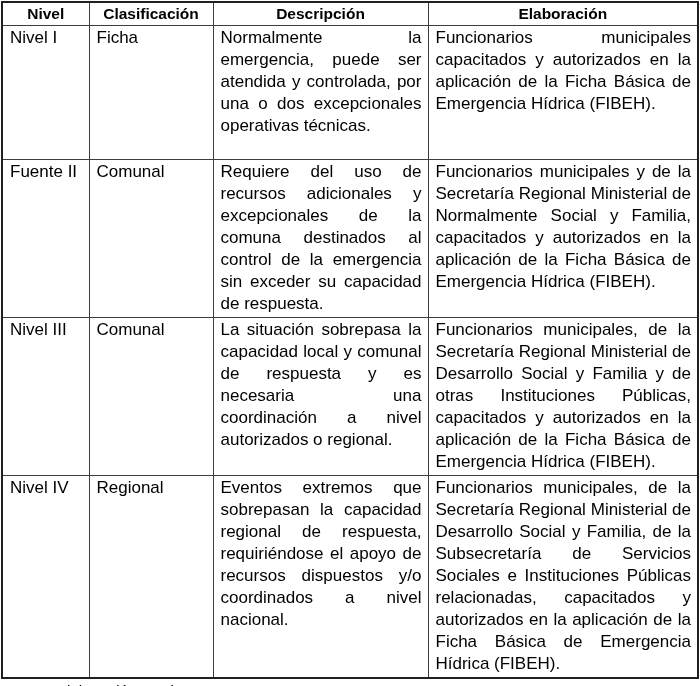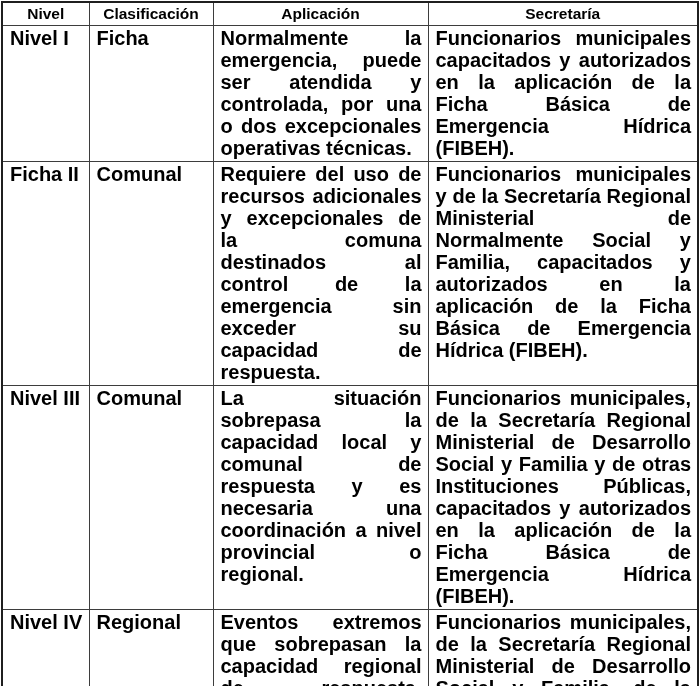--- a/index.html
+++ b/index.html
@@ -26,26 +26,25 @@
   }
   table.level-table col.c-nivel        { width: 87px; }
   table.level-table col.c-clasificacion{ width: 124px; }
   table.level-table col.c-descripcion  { width: 215px; }
   table.level-table col.c-aplicacion   { width: 270px; }
 
   table.level-table th,
   table.level-table td {
     border: 1px solid #3d3d3d;
     vertical-align: top;
-    font-size: 20px;
+    font-size: 17px;
     line-height: 22px;
     padding: 1px 6px 2px 7px;
     box-sizing: border-box;
     overflow: hidden;
-    font-weight: bold;
   }
   table.level-table th {
     text-align: center;
     font-weight: bold;
     padding: 0 2px 1px 2px;
     height: 22px;
     line-height: 21px;
     font-size: 15.5px;
   }
   td.just {
@@ -71,41 +70,41 @@
     <colgroup>
       <col class="c-nivel">
       <col class="c-clasificacion">
       <col class="c-descripcion">
       <col class="c-aplicacion">
     </colgroup>
     <thead>
       <tr class="header-row">
         <th>Nivel</th>
         <th>Clasificación</th>
-        <th>Aplicación</th>
-        <th>Secretaría</th>
+        <th>Descripción</th>
+        <th>Elaboración</th>
       </tr>
     </thead>
     <tbody>
       <tr class="row-1">
         <td>Nivel I</td>
         <td>Ficha</td>
         <td class="just">Normalmente la emergencia, puede ser atendida y controlada, por una o dos excepcionales operativas técnicas.</td>
         <td class="just">Funcionarios municipales capacitados y autorizados en la aplicación de la Ficha Básica de Emergencia Hídrica (FIBEH).</td>
       </tr>
       <tr class="row-2">
-        <td>Ficha II</td>
+        <td>Fuente II</td>
         <td>Comunal</td>
         <td class="just">Requiere del uso de recursos adicionales y excepcionales de la comuna destinados al control de la emergencia sin exceder su capacidad de respuesta.</td>
         <td class="just">Funcionarios municipales y de la Secretaría Regional Ministerial de Normalmente Social y Familia, capacitados y autorizados en la aplicación de la Ficha Básica de Emergencia Hídrica (FIBEH).</td>
       </tr>
       <tr class="row-3">
         <td>Nivel III</td>
         <td>Comunal</td>
-        <td class="just">La situación sobrepasa la capacidad local y comunal de respuesta y es necesaria una coordinación a nivel provincial o regional.</td>
+        <td class="just">La situación sobrepasa la capacidad local y comunal de respuesta y es necesaria una coordinación a nivel autorizados o regional.</td>
         <td class="just">Funcionarios municipales, de la Secretaría Regional Ministerial de Desarrollo Social y Familia y de otras Instituciones Públicas, capacitados y autorizados en la aplicación de la Ficha Básica de Emergencia Hídrica (FIBEH).</td>
       </tr>
       <tr class="row-4">
         <td>Nivel IV</td>
         <td>Regional</td>
         <td class="just">Eventos extremos que sobrepasan la capacidad regional de respuesta, requiriéndose el apoyo de recursos dispuestos y/o coordinados a nivel nacional.</td>
         <td class="just">Funcionarios municipales, de la Secretaría Regional Ministerial de Desarrollo Social y Familia, de la Subsecretaría de Servicios Sociales e Instituciones Públicas relacionadas, capacitados y autorizados en la aplicación de la Ficha Básica de Emergencia Hídrica (FIBEH).</td>
       </tr>
     </tbody>
   </table>

